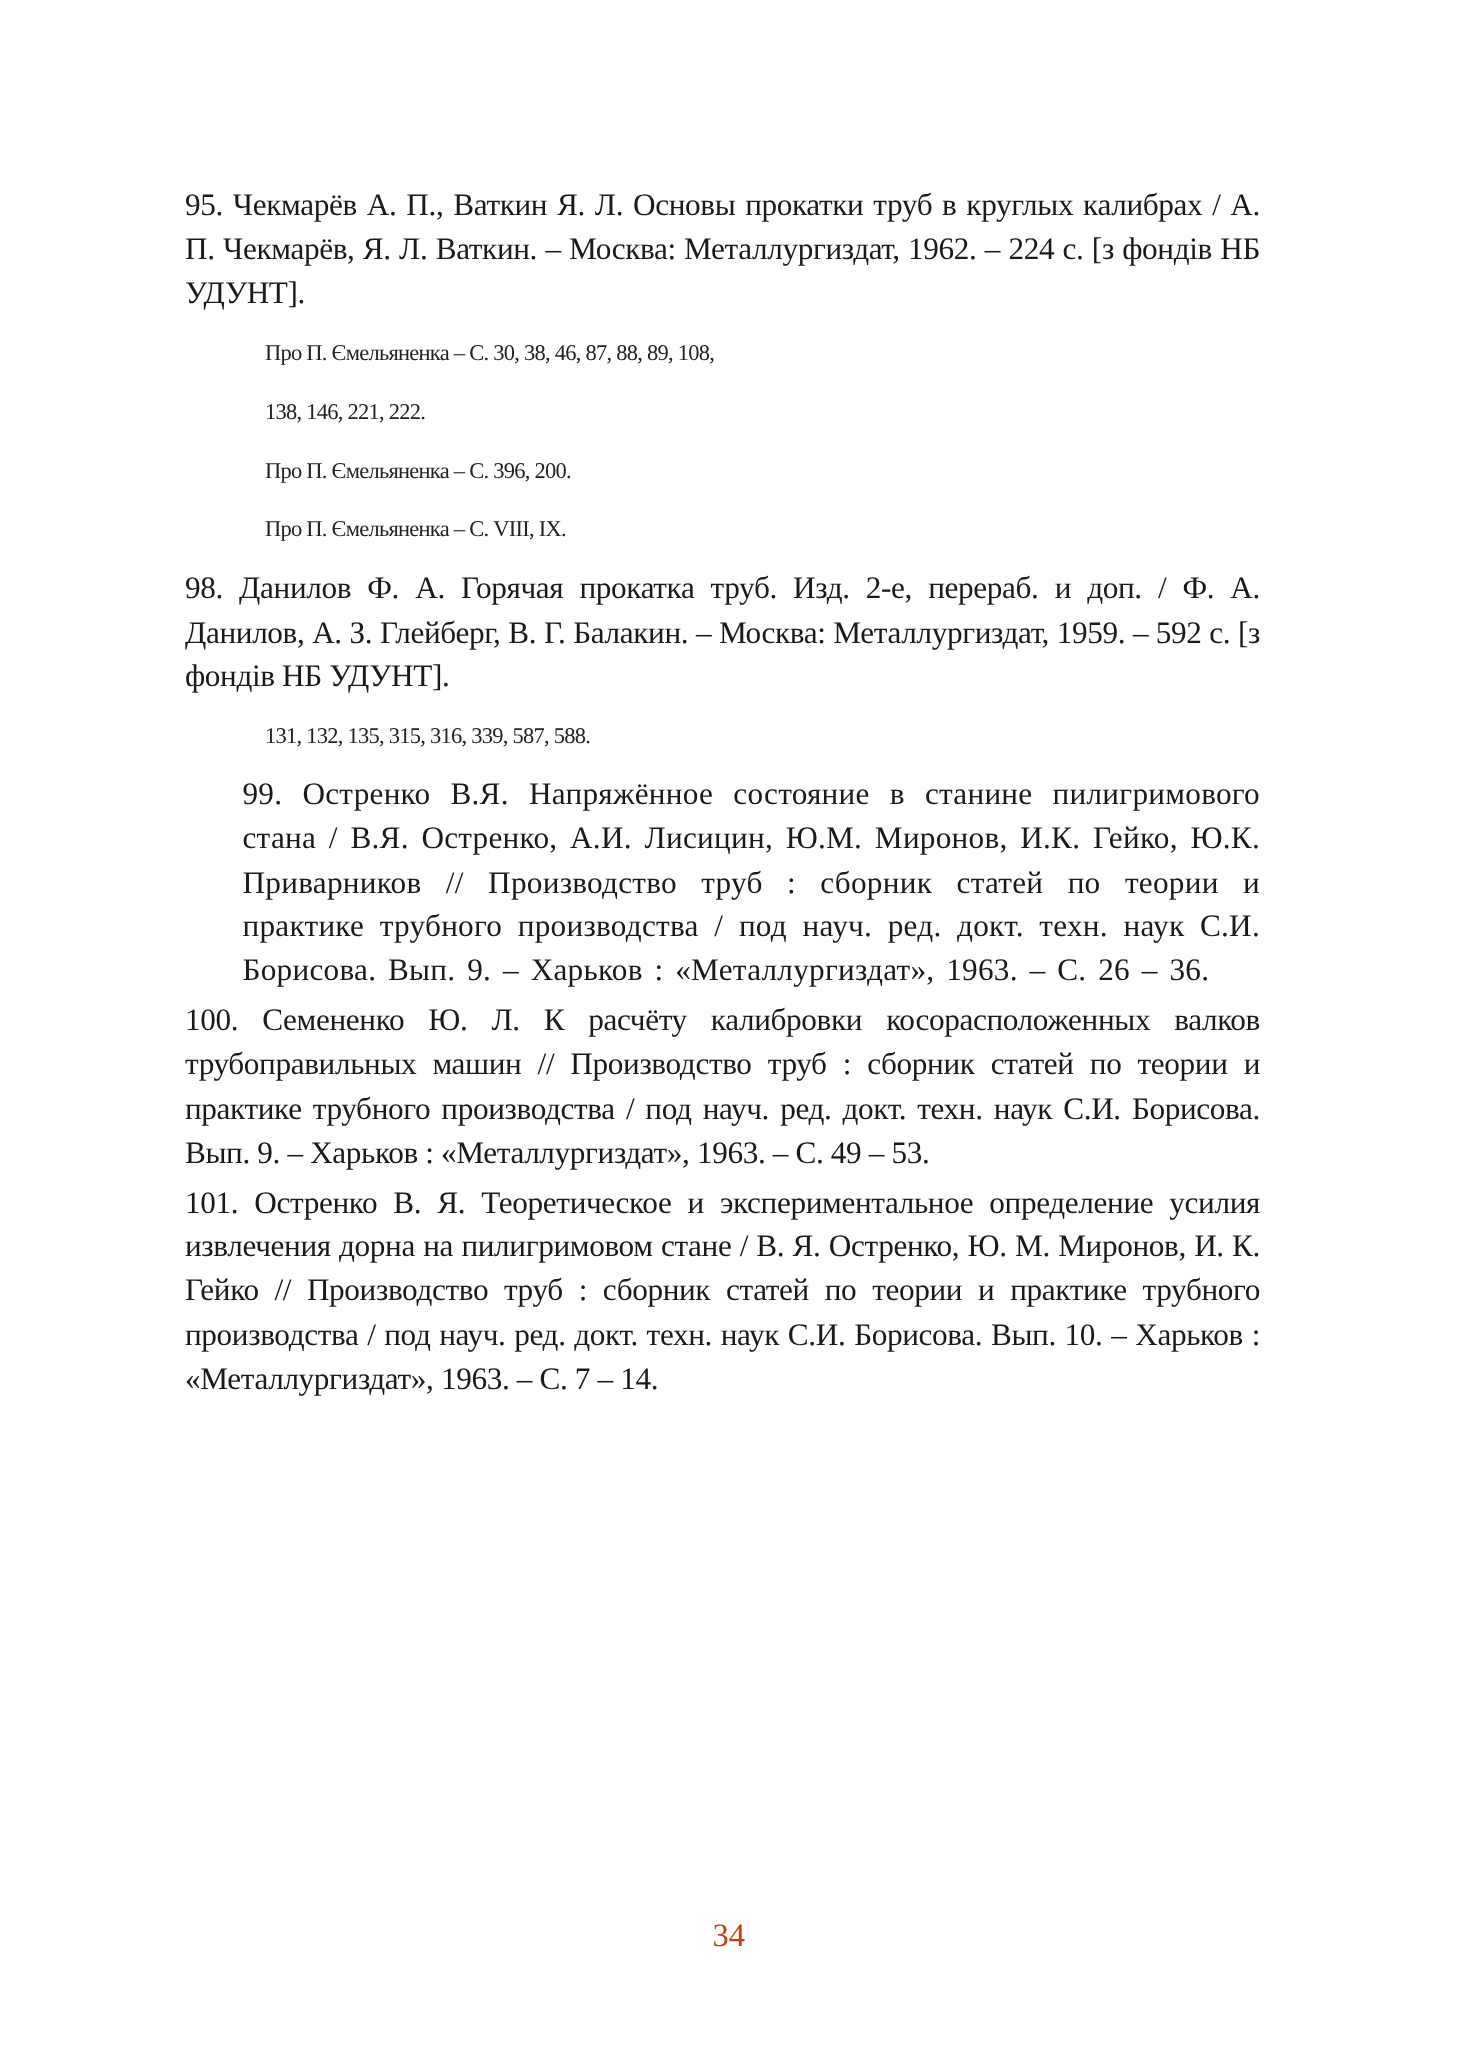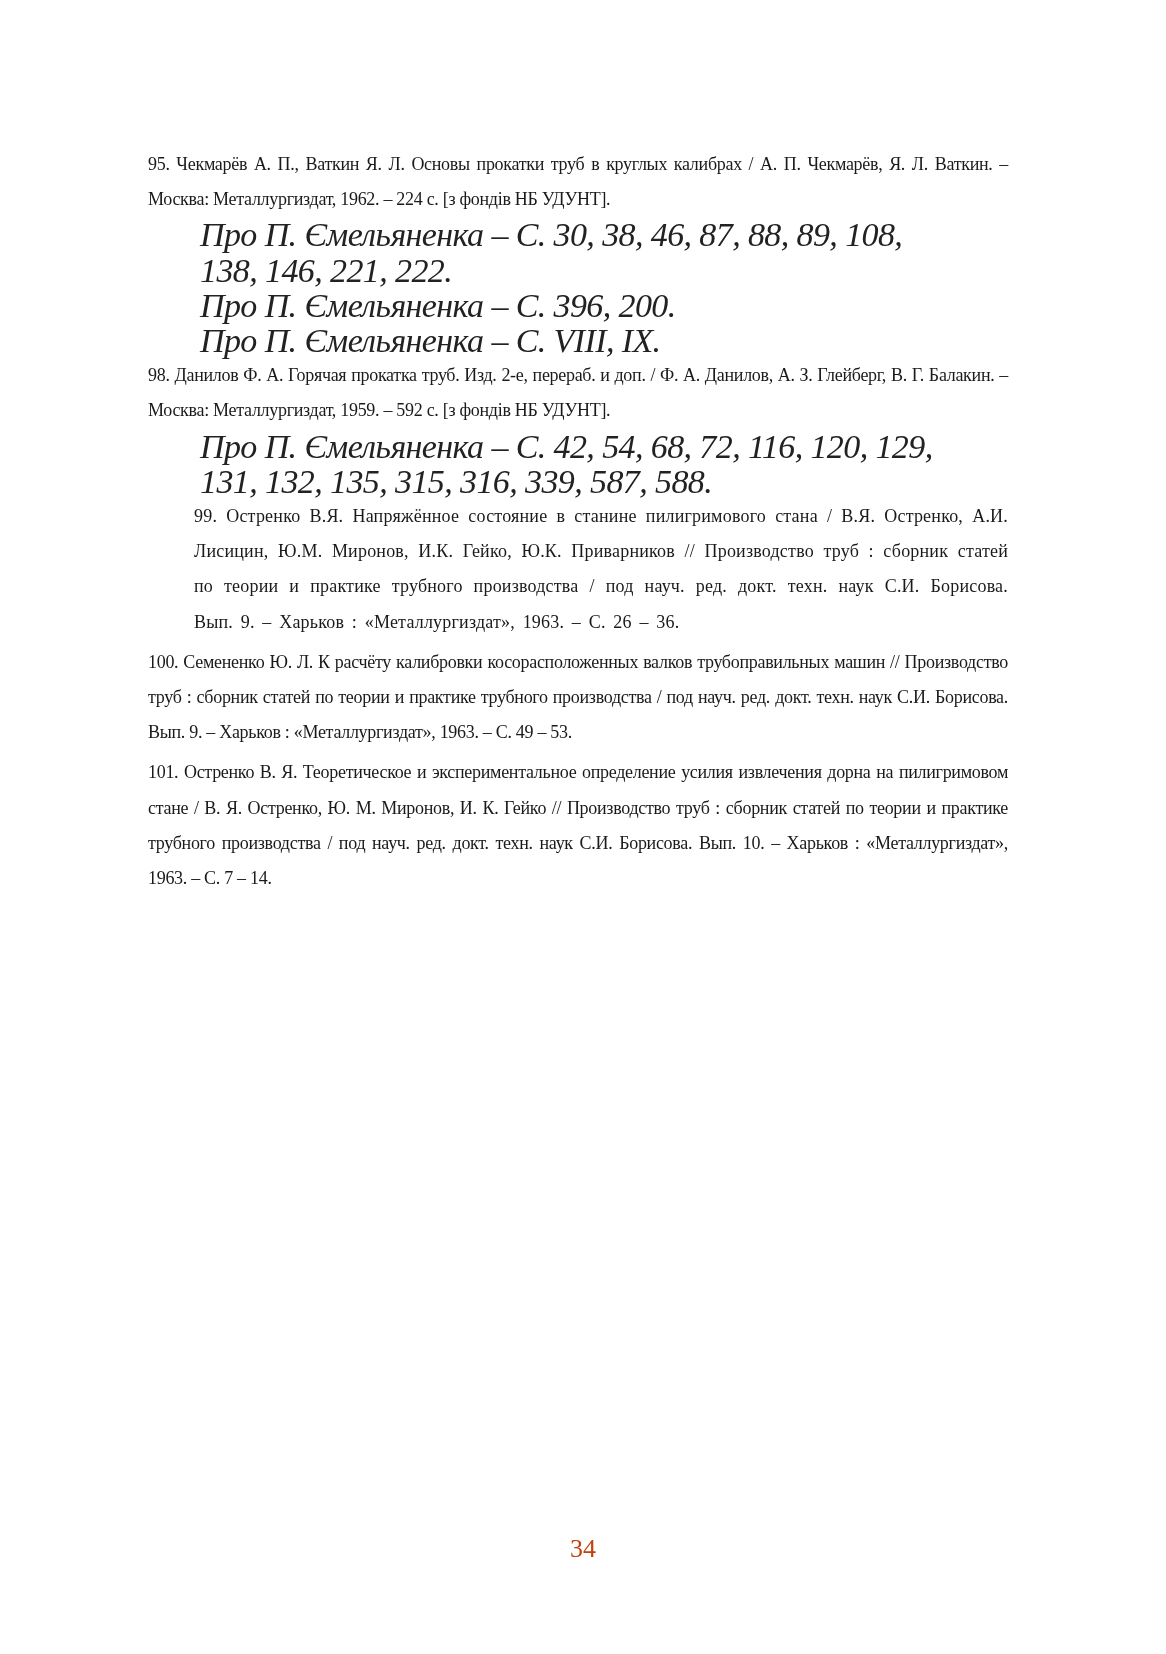--- a/index.html
+++ b/index.html
@@ -15,39 +15,38 @@
       font-family: "Liberation Serif", "DejaVu Serif", serif;
       color: #1a1a1a;
     }
     .page {
       position: absolute;
       left: 148px;
       top: 147px;
       width: 860px;
     }
     .entry {
-      font-size: 18px;
+      font-size: 25px;
       line-height: 35.2px;
       text-align: justify;
       margin: 0;
       letter-spacing: -0.3px;
     }
     .entry.spaced {
       letter-spacing: 0.2px;
       word-spacing: 3px;
       margin-left: 46px;
     }
     .entry.gap-before {
       margin-top: 5px;
     }
     .note {
-      font-style: italic;
-      font-size: 34px;
+      font-size: 18px;
       line-height: 35.2px;
-      margin: 0;
+      margin: 12px;
       padding-left: 52px;
       letter-spacing: -0.6px;
       color: #222;
     }
     .page-number {
       position: absolute;
       left: 0;
       width: 1166px;
       top: 1533px;
       text-align: center;
@@ -63,21 +62,20 @@
 
   <p class="entry">95. Чекмарёв А. П., Ваткин Я. Л. Основы прокатки труб в круглых калибрах / А. П. Чекмарёв, Я. Л. Ваткин. – Москва: Металлургиздат, 1962. – 224 с. [з фондів НБ УДУНТ].</p>
   <p class="note">Про П. Ємельяненка – С. 30, 38, 46, 87, 88, 89, 108,</p>
   <p class="note">138, 146, 221, 222.</p>
 
   <p class="note">Про П. Ємельяненка – С. 396, 200.</p>
 
   <p class="note">Про П. Ємельяненка – С. VIII, IX.</p>
 
   <p class="entry">98. Данилов Ф. А. Горячая прокатка труб. Изд. 2-е, перераб. и доп. / Ф. А. Данилов, А. З. Глейберг, В. Г. Балакин. – Москва: Металлургиздат, 1959. – 592 с. [з фондів НБ УДУНТ].</p>
-  <p class="note">Про П. Ємельяненка – С. 42, 54, 68, 72, 116, 120, 129,</p>
   <p class="note">131, 132, 135, 315, 316, 339, 587, 588.</p>
 
   <p class="entry spaced">99. Остренко В.Я. Напряжённое состояние в станине пилигримового стана / В.Я. Остренко, А.И. Лисицин, Ю.М. Миронов, И.К. Гейко, Ю.К. Приварников // Производство труб : сборник статей по теории и практике трубного производства / под науч. ред. докт. техн. наук С.И. Борисова. Вып. 9. – Харьков : «Металлургиздат», 1963. – С. 26 – 36.</p>
 
   <p class="entry gap-before">100. Семененко Ю. Л. К расчёту калибровки косорасположенных валков трубоправильных машин // Производство труб : сборник статей по теории и практике трубного производства / под науч. ред. докт. техн. наук С.И. Борисова. Вып. 9. – Харьков : «Металлургиздат», 1963. – С. 49 – 53.</p>
 
   <p class="entry gap-before">101. Остренко В. Я. Теоретическое и экспериментальное определение усилия извлечения дорна на пилигримовом стане / В. Я. Остренко, Ю. М. Миронов, И. К. Гейко // Производство труб : сборник статей по теории и практике трубного производства / под науч. ред. докт. техн. наук С.И. Борисова. Вып. 10. – Харьков : «Металлургиздат», 1963. – С. 7 – 14.</p>
 
 </div>
 

